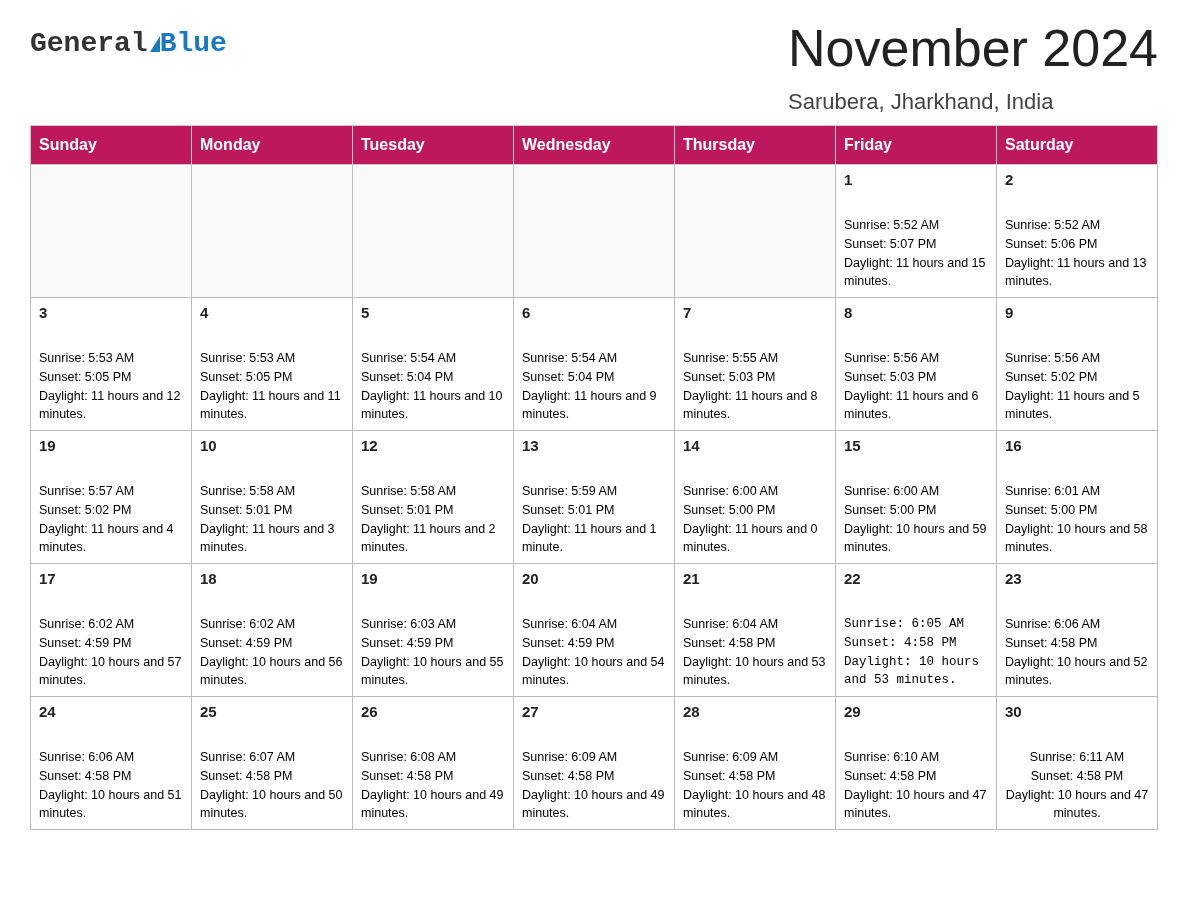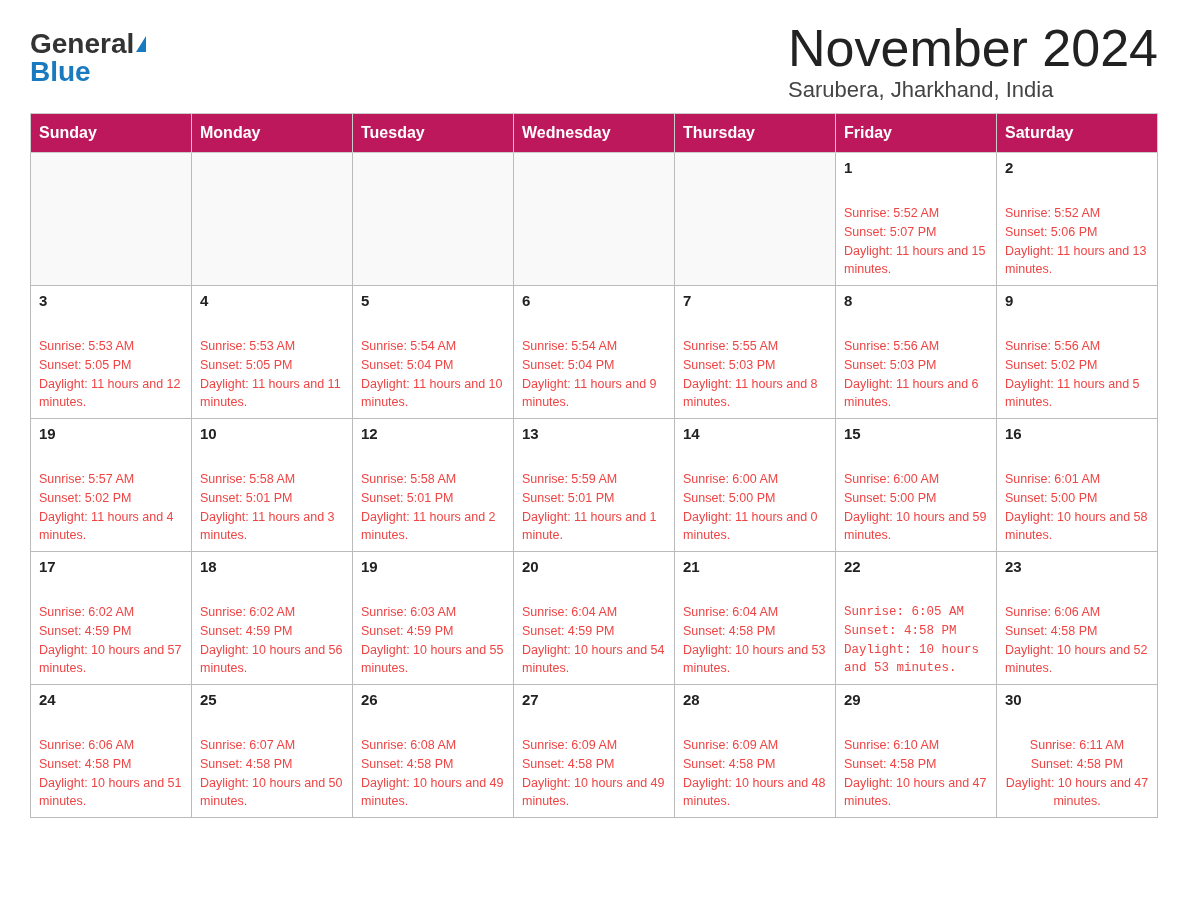--- a/index.html
+++ b/index.html
@@ -11,23 +11,24 @@
       padding: 20px 30px;
     }
     .header-row {
       display: flex;
       justify-content: space-between;
       align-items: flex-start;
       margin-bottom: 10px;
     }
     .logo {
       display: flex;
-      flex-direction: column;
+      flex-direction: row;
       align-items: flex-start;
       padding-top: 10px;
+      font-family: Liberation Mono, monospace;
     }
     .logo-general {
       font-size: 28px;
       font-weight: bold;
       color: #333;
       line-height: 1;
     }
     .logo-blue {
       font-size: 28px;
       font-weight: bold;
@@ -49,21 +50,21 @@
     }
     .month-title {
       font-size: 52px;
       font-weight: normal;
       color: #222;
       line-height: 1.1;
     }
     .location {
       font-size: 22px;
       color: #444;
-      margin-top: 0;
+      margin-top: 12px;
     }
     .calendar {
       width: 100%;
       border-collapse: collapse;
       margin-top: 10px;
     }
     .calendar thead th {
       background-color: #be185d;
       color: #ffffff;
       font-size: 16px;
@@ -83,21 +84,21 @@
     }
     .day-number {
       font-size: 15px;
       font-weight: bold;
       color: #222;
       display: block;
       margin-bottom: 3px;
     }
     .day-info {
       font-size: 12.5px;
-      color: #ef4444;
+      color: #000000;
       line-height: 1.5;
       margin-top: 28px;
     }
     .empty-cell {
       background: #f9f9f9;
     }
     .week-row td {
       height: 110px;
     }
   </style>

